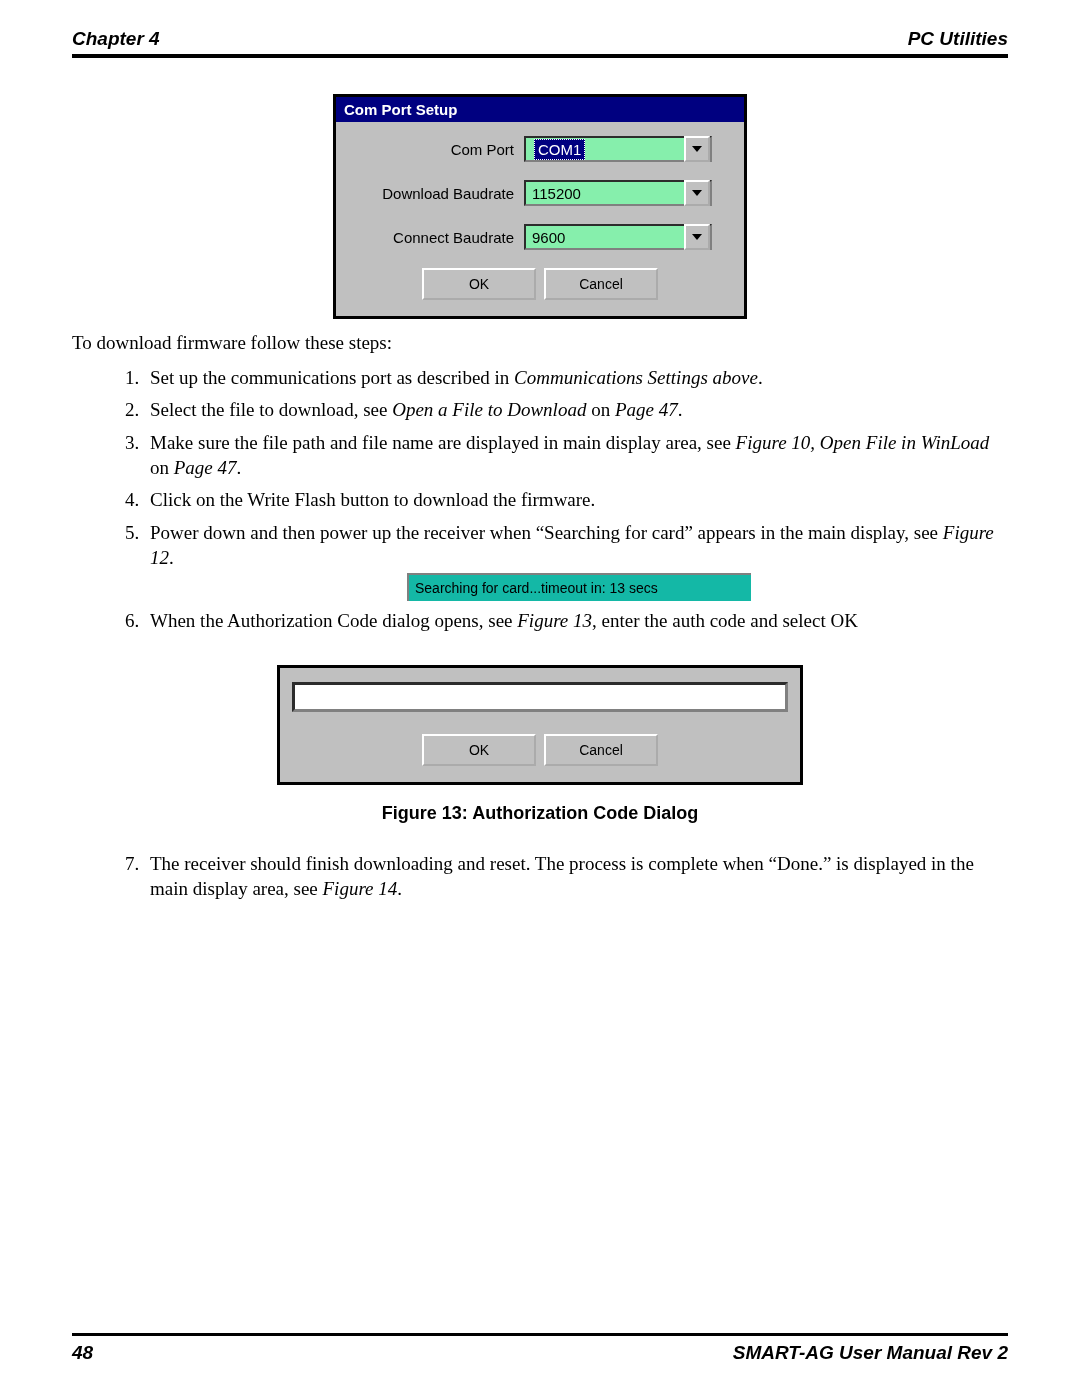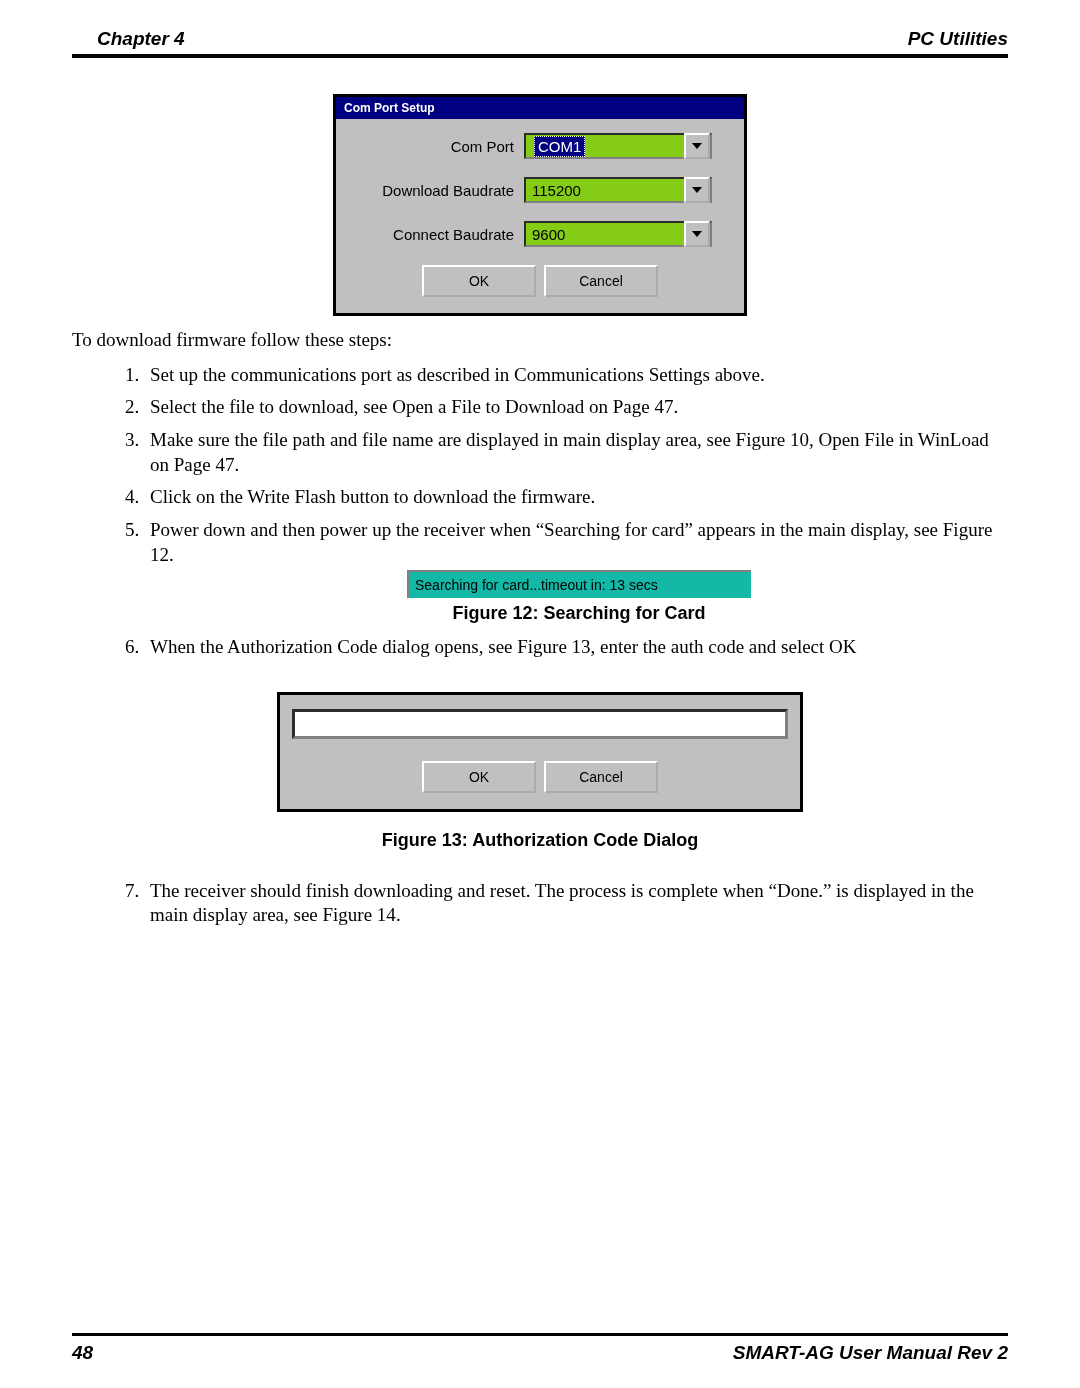--- a/index.html
+++ b/index.html
@@ -20,21 +20,20 @@
     flex-direction: column;
   }
   .header-row {
     display: flex;
     justify-content: space-between;
     font-family: Arial, Helvetica, sans-serif;
     font-style: italic;
     font-weight: bold;
     font-size: 19px;
     margin-bottom: 4px;
-    margin-left: 25px;
   }
   .hr {
     border-top: 3px solid #000;
     border-bottom: 1px solid #000;
     margin-bottom: 36px;
   }
 
   
   .dialog-comport {
     width: 408px;
@@ -42,42 +41,42 @@
     border: 3px solid #000;
     background: #c0c0c0;
     font-family: "MS Sans Serif", Tahoma, sans-serif;
     font-size: 15px;
   }
   .titlebar {
     background: #000080;
     color: #fff;
     font-weight: bold;
     padding: 4px 8px;
-    font-size: 12px;
+    font-size: 15px;
   }
   .dlg-body {
     padding: 14px 18px 16px 18px;
   }
   .form-row {
     display: flex;
     align-items: center;
     margin-bottom: 18px;
   }
   .form-label {
     width: 160px;
     text-align: right;
     padding-right: 10px;
     color: #000;
   }
   .combo {
     display: flex;
     width: 188px;
     height: 26px;
     border: 2px inset #808080;
-    background: #84cc16;
+    background: #86efac;
     align-items: center;
     box-sizing: border-box;
   }
   .combo-text {
     flex: 1;
     padding: 2px 6px;
   }
   .combo-sel {
     background: #000080;
     color: #fff;
@@ -137,21 +136,21 @@
   ol.steps {
     font-size: 19px;
     padding-left: 72px;
     margin: 0 0 10px 0;
     line-height: 1.3;
   }
   ol.steps li {
     margin-bottom: 8px;
     padding-left: 6px;
   }
-  .ital { }
+  .ital { font-style: italic; }
 
   
   .searching-wrap {
     width: 330px;
     margin: 2px auto 2px auto;
     border-top: 2px solid #808080;
     border-left: 2px solid #808080;
     background: #14b8a6;
     font-family: "MS Sans Serif", Tahoma, sans-serif;
     font-size: 14px;
@@ -280,21 +279,20 @@
 
   <ol class="steps">
     <li><span>Set up the communications port as described in </span><span class="ital">Communications Settings above</span><span>.</span></li>
     <li><span>Select the file to download, see </span><span class="ital">Open a File to Download</span><span> on </span><span class="ital">Page 47</span><span>.</span></li>
     <li><span>Make sure the file path and file name are displayed in main display area, see </span><span class="ital">Figure 10, Open File in WinLoad</span><span> on </span><span class="ital">Page 47</span><span>.</span></li>
     <li><span>Click on the Write Flash button to download the firmware.</span></li>
     <li><span>Power down and then power up the receiver when “Searching for card” appears in the main display, see </span><span class="ital">Figure 12</span><span>.</span>
       <div class="searching-wrap">
         <span>Searching for card...timeout in: 13 secs</span>
       </div>
-      <div class="fig-caption" style="margin:4px 0 10px 0;">Figure 12: Searching for Card</div>
     </li>
     <li><span>When the Authorization Code dialog opens, see </span><span class="ital">Figure 13</span><span>, enter the auth code and select OK</span></li>
   </ol>
 
   <div class="dialog-auth">
     <div class="auth-body">
       <div class="auth-input"></div>
       <div class="btn-row">
         <div class="win-btn">OK</div>
         <div class="win-btn">Cancel</div>

